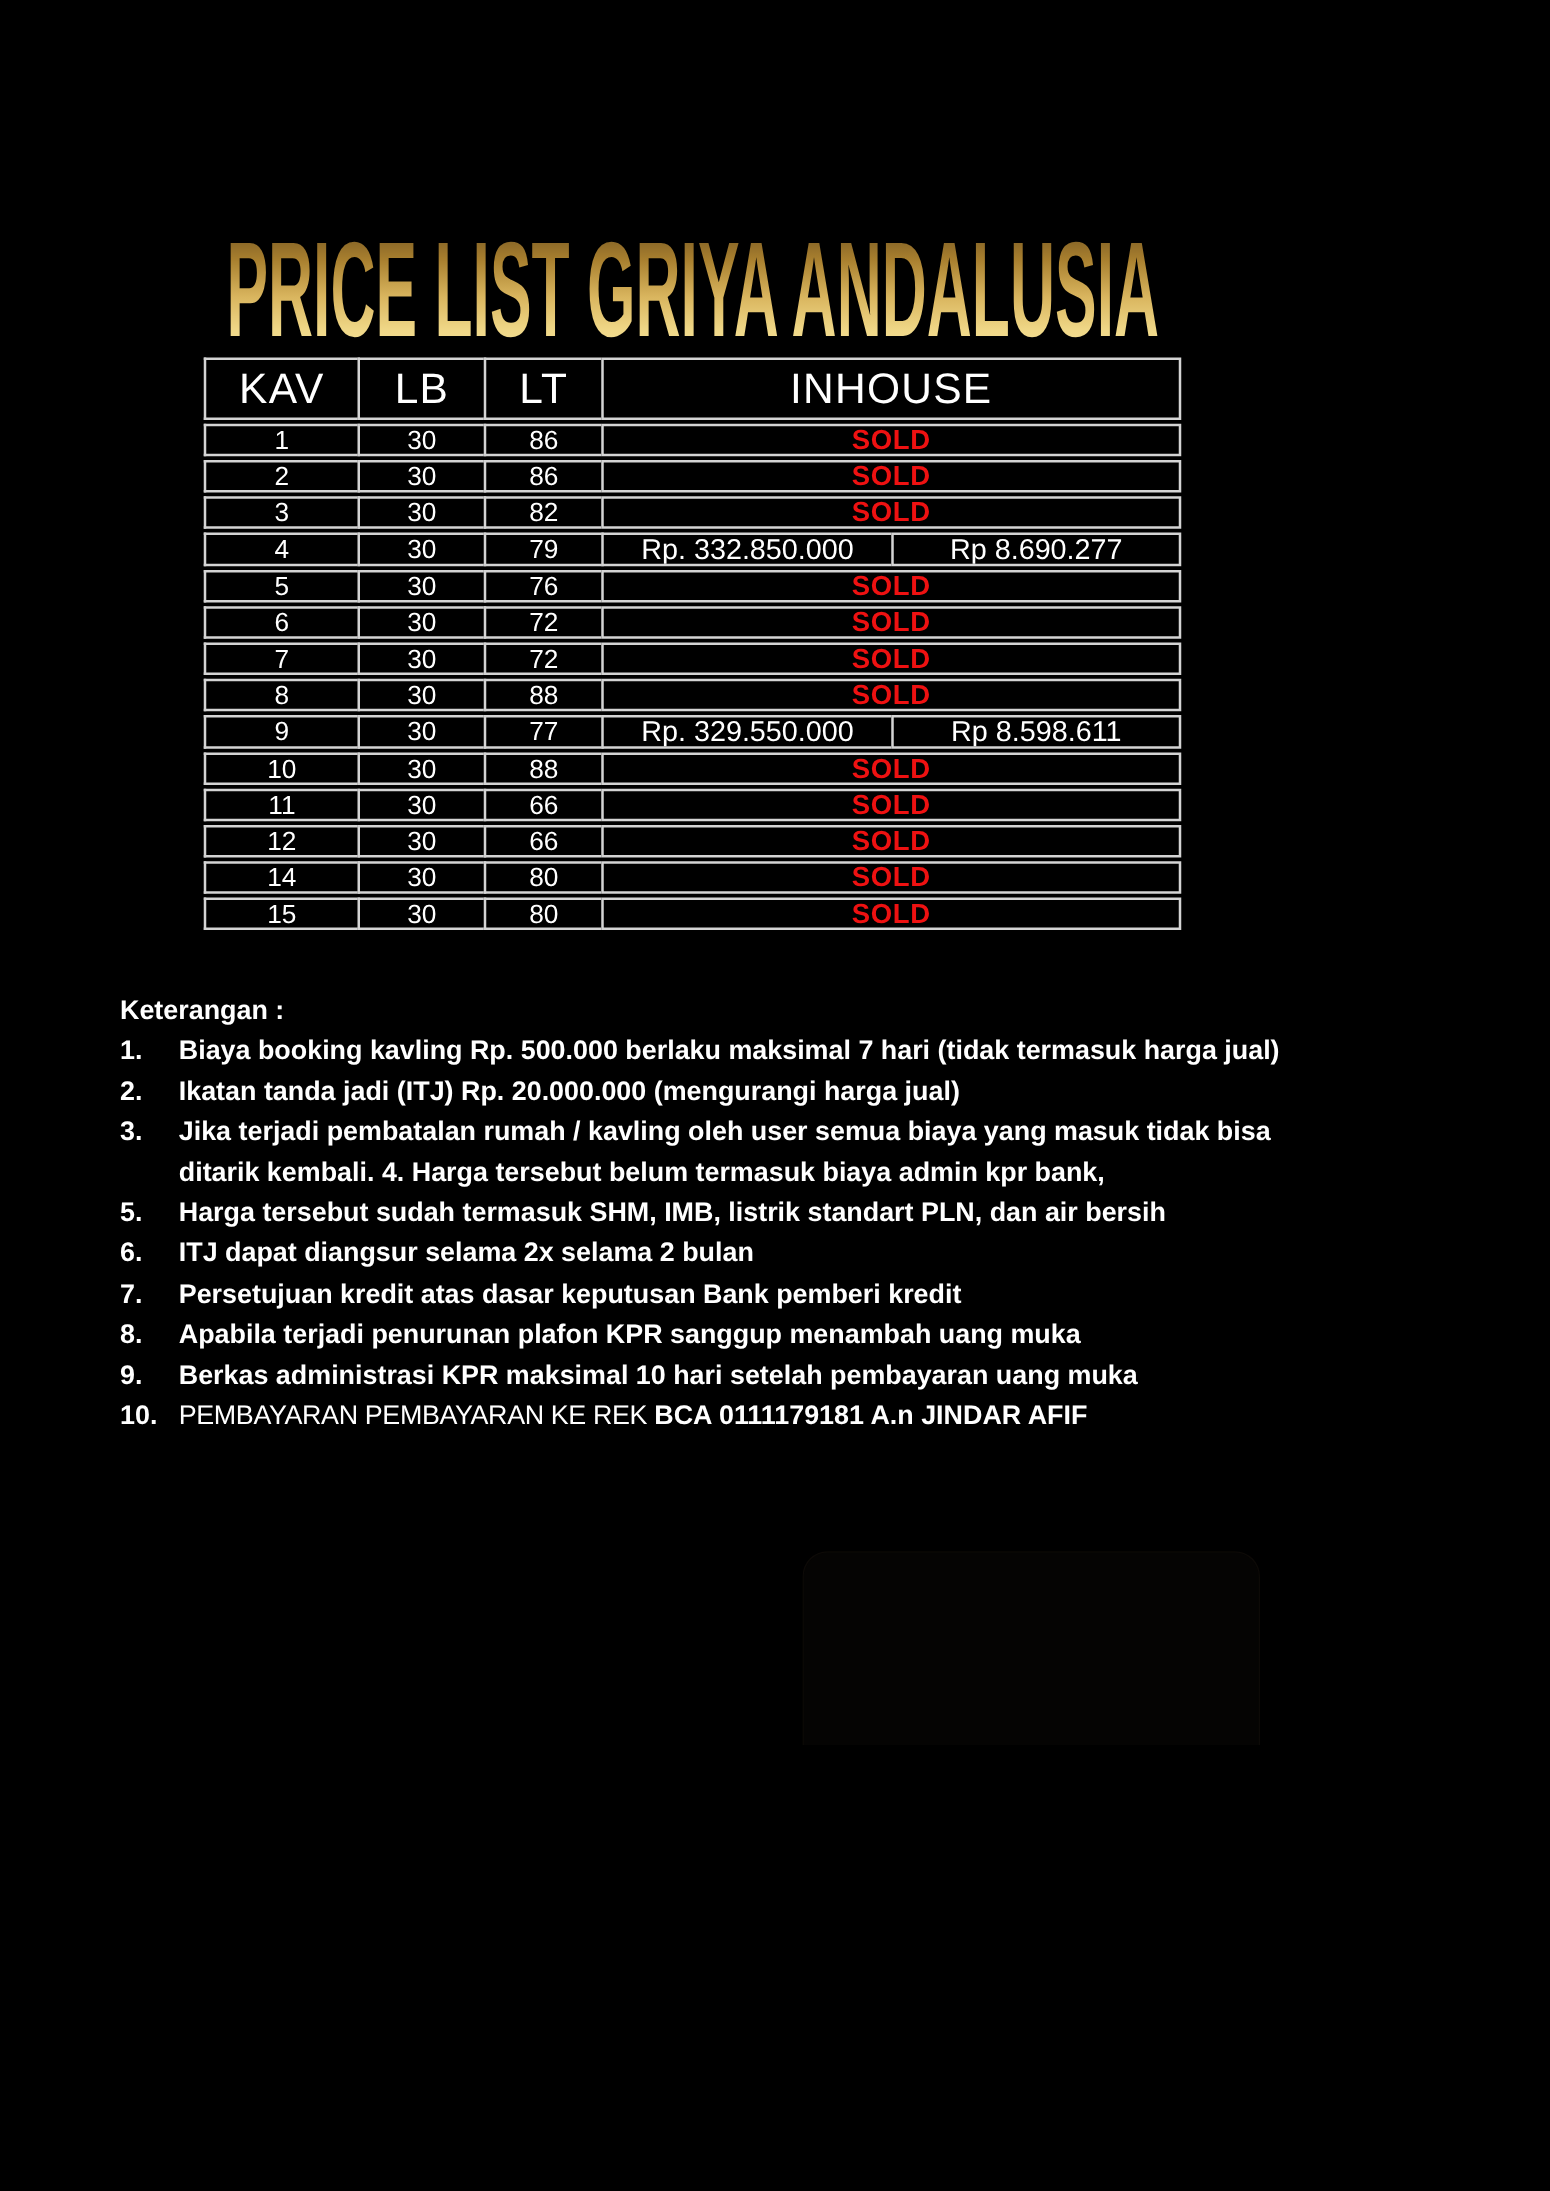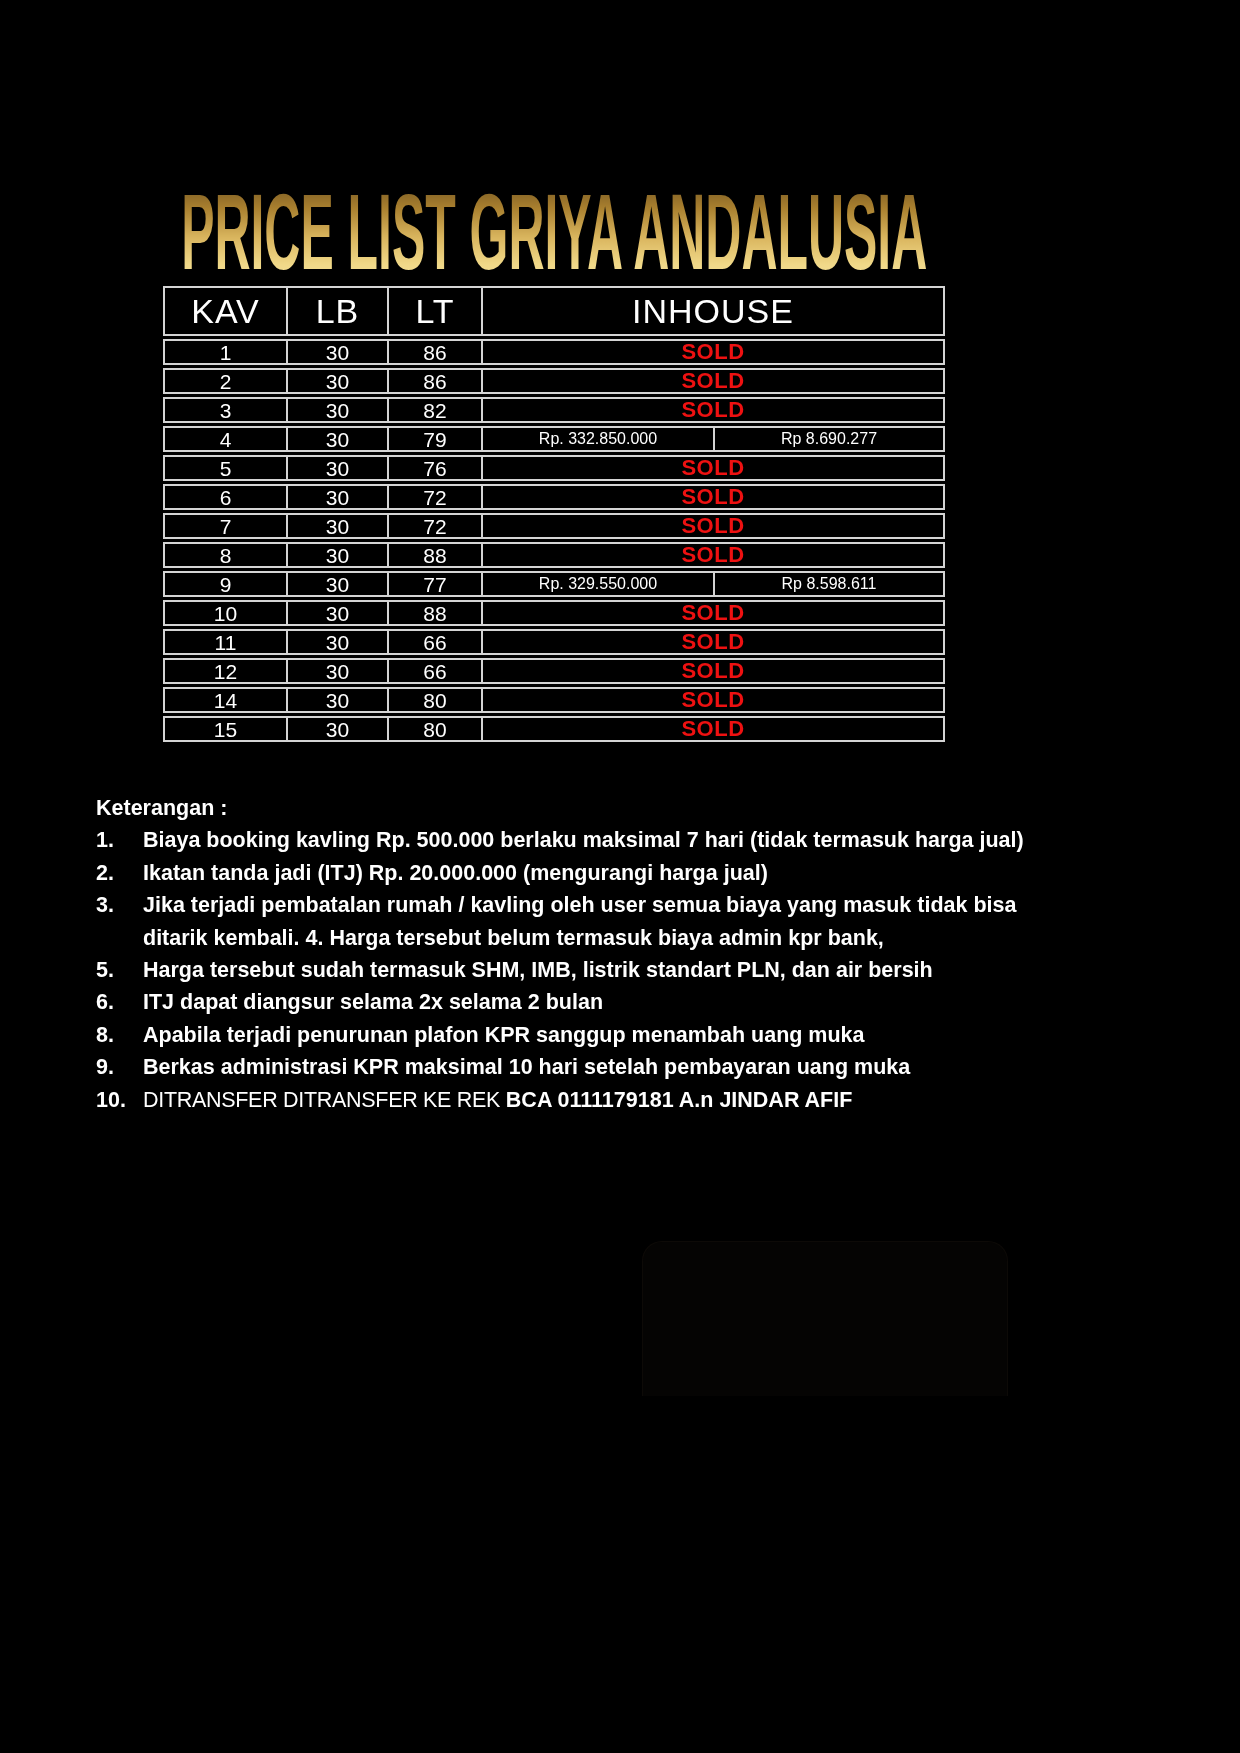--- a/index.html
+++ b/index.html
@@ -35,21 +35,21 @@
     border-left:2px solid var(--table_border,#d4d4d4);
   }
   .price-table th:last-child,.price-table td:last-child{
     border-right:2px solid var(--table_border,#d4d4d4);
   }
   .price-table th{height:46px;font-size:34px;font-weight:400;letter-spacing:1px;}
   .price-table td{height:22px;font-size:21px;line-height:1;}
   .price-table td.sold{
     color:var(--sold_red,#ee1111);font-weight:700;font-size:22px;letter-spacing:0.5px;
   }
-  .price-table td.price{font-size:16px;}
+  .price-table td.price{font-size:23px;}
   
   .notes{
     position:absolute;left:96px;top:792px;width:1110px;
     color:var(--text_white,#fff);font-size:21.5px;font-weight:700;line-height:32.4px;
     white-space:nowrap;
   }
   .note-num{display:inline-block;width:47px;}
   .note-cont{padding-left:47px;}
   .note-text.regular{font-weight:400;letter-spacing:-0.3px;}
   .note-bold{font-weight:700;}
@@ -185,23 +185,24 @@
 
   <div class="notes">
     <div class="note-heading">Keterangan :</div>
     <div id="notes-list">
         <div class="note-item"><span class="note-num">1.</span><span class="note-text">Biaya booking kavling Rp. 500.000 berlaku maksimal 7 hari (tidak termasuk harga jual)</span></div>
         <div class="note-item"><span class="note-num">2.</span><span class="note-text">Ikatan tanda jadi (ITJ) Rp. 20.000.000 (mengurangi harga jual)</span></div>
         <div class="note-item"><span class="note-num">3.</span><span class="note-text">Jika terjadi pembatalan rumah / kavling oleh user semua biaya yang masuk tidak bisa</span></div>
         <div class="note-cont">ditarik kembali. 4. Harga tersebut belum termasuk biaya admin kpr bank,</div>
         <div class="note-item"><span class="note-num">5.</span><span class="note-text">Harga tersebut sudah termasuk SHM, IMB, listrik standart PLN, dan air bersih</span></div>
         <div class="note-item"><span class="note-num">6.</span><span class="note-text">ITJ dapat diangsur selama 2x selama 2 bulan</span></div>
+        <div class="note-item"><span class="note-num">7.</span><span class="note-text">Persetujuan kredit atas dasar keputusan Bank pemberi kredit</span></div>
         <div class="note-item"><span class="note-num">8.</span><span class="note-text">Apabila terjadi penurunan plafon KPR sanggup menambah uang muka</span></div>
         <div class="note-item"><span class="note-num">9.</span><span class="note-text">Berkas administrasi KPR maksimal 10 hari setelah pembayaran uang muka</span></div>
-        <div class="note-item"><span class="note-num">10.</span><span class="note-text regular">DITRANSFER DITRANSFER KE REK </span><span class="note-bold">BCA 0111179181 A.n JINDAR AFIF</span></div>
+        <div class="note-item"><span class="note-num">10.</span><span class="note-text regular">PEMBAYARAN PEMBAYARAN KE REK </span><span class="note-bold">BCA 0111179181 A.n JINDAR AFIF</span></div>
       </div>
   </div>
 
   <div class="watermark"></div>
   <div class="smudge"></div>
   <div class="gold-streak"></div>
 
 </div>
 
 </body></html>

